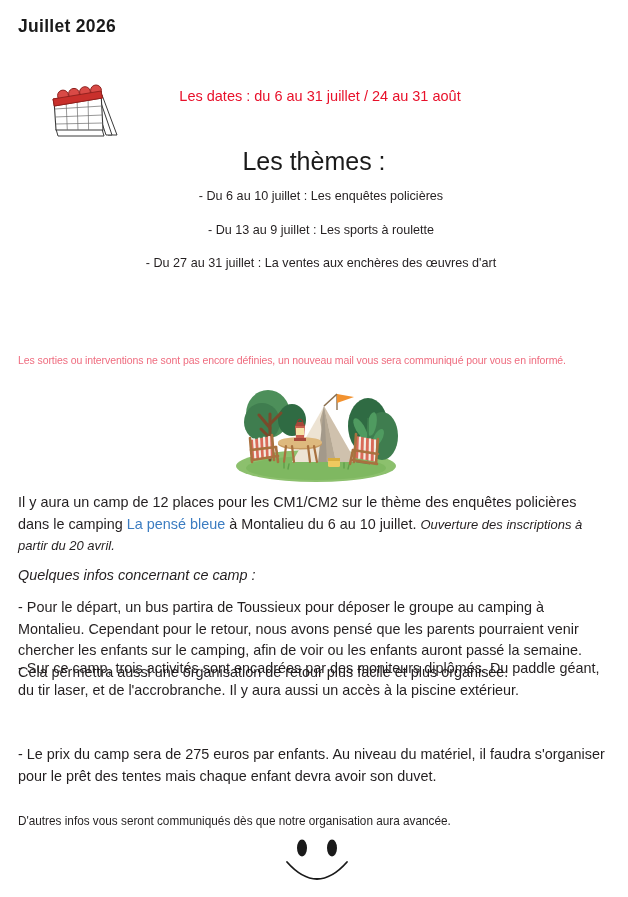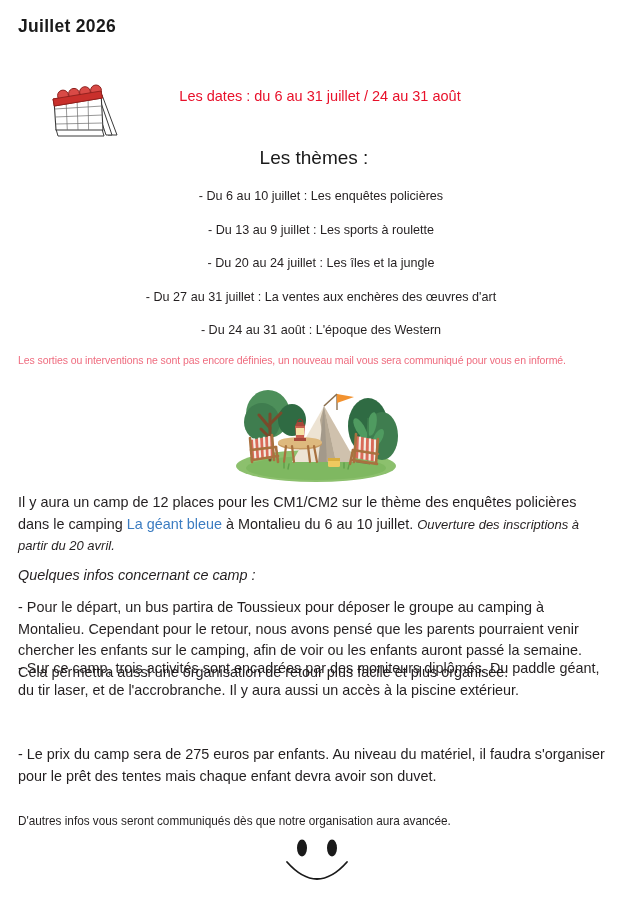--- a/index.html
+++ b/index.html
@@ -56,21 +56,21 @@
     box-sizing: border-box;
   }
 
   
   .themes-heading {
     position: absolute;
     left: 0;
     top: 147px;
     width: 628px;
     text-align: center;
-    font-size: 19px;
+    font-size: 25px;
     color: #1a1a1a;
   }
 
   
   .themes-list {
     position: absolute;
     left: 0;
     top: 188px;
     width: 628px;
     text-align: center;
@@ -185,23 +185,21 @@
     </svg>
   </div>
 
   <div class="dates-line">Les dates : du 6 au 31 juillet / 24 au 31 août</div>
 
   <div class="themes-heading">Les thèmes :</div>
 
   <div class="themes-list">
     <div class="theme-item">- Du 6 au 10 juillet : Les enquêtes policières</div>
     <div class="theme-item">- Du 13 au 9 juillet : Les sports à roulette</div>
-    <div class="theme-item">- Du 20 au 24 juillet : Les îles et la jungle</div>
     <div class="theme-item">- Du 27 au 31 juillet : La ventes aux enchères des œuvres d'art</div>
-    <div class="theme-item">- Du 24 au 31 août : L'époque des Western</div>
   </div>
 
   <div class="red-note">Les sorties ou interventions ne sont pas encore définies, un nouveau mail vous sera communiqué pour vous en informé.</div>
 
   <div class="camp-illustration">
     <svg viewBox="0 0 168 100" width="168" height="100" xmlns="http://www.w3.org/2000/svg">
 
       <ellipse cx="84" cy="82" rx="80" ry="16" fill="#8cc06d"></ellipse>
       <ellipse cx="84" cy="84" rx="70" ry="12" fill="#7fb861"></ellipse>
 
@@ -294,21 +292,21 @@
       <g stroke="#5f9e4a" stroke-width="1.4" fill="none" stroke-linecap="round">
         <path d="M52,84 L52,79"></path>
         <path d="M56,85 L57,80"></path>
         <path d="M112,84 L112,79"></path>
         <path d="M116,85 L117,81"></path>
       </g>
     </svg>
   </div>
 
   <div class="body-block p-intro">
-    <span>Il y aura un camp de 12 places pour les CM1/CM2 sur le thème des enquêtes policières dans le camping </span><span class="link-blue">La géant bleue</span><span> à Montalieu du 6 au 10 juillet. </span><span class="ital">Ouverture des inscriptions à partir du 20 avril.</span>
+    <span>Il y aura un camp de 12 places pour les CM1/CM2 sur le thème des enquêtes policières dans le camping </span><span class="link-blue">La pensé bleue</span><span> à Montalieu du 6 au 10 juillet. </span><span class="ital">Ouverture des inscriptions à partir du 20 avril.</span>
   </div>
 
   <div class="body-block p-infos">Quelques infos concernant ce camp :</div>
 
   <div class="body-block p-depart">- Pour le départ, un bus partira de Toussieux pour déposer le groupe au camping à Montalieu. Cependant pour le retour, nous avons pensé que les parents pourraient venir chercher les enfants sur le camping, afin de voir ou les enfants auront passé la semaine. Cela permettra aussi une organisation de retour plus facile et plus organisée.</div>
 
   <div class="body-block p-activ">- Sur ce camp, trois activités sont encadrées par des moniteurs diplômés. Du paddle géant, du tir laser, et de l'accrobranche. Il y aura aussi un accès à la piscine extérieur.</div>
 
   <div class="body-block p-prix">- Le prix du camp sera de 275 euros par enfants. Au niveau du matériel, il faudra s'organiser pour le prêt des tentes mais chaque enfant devra avoir son duvet.</div>
 

